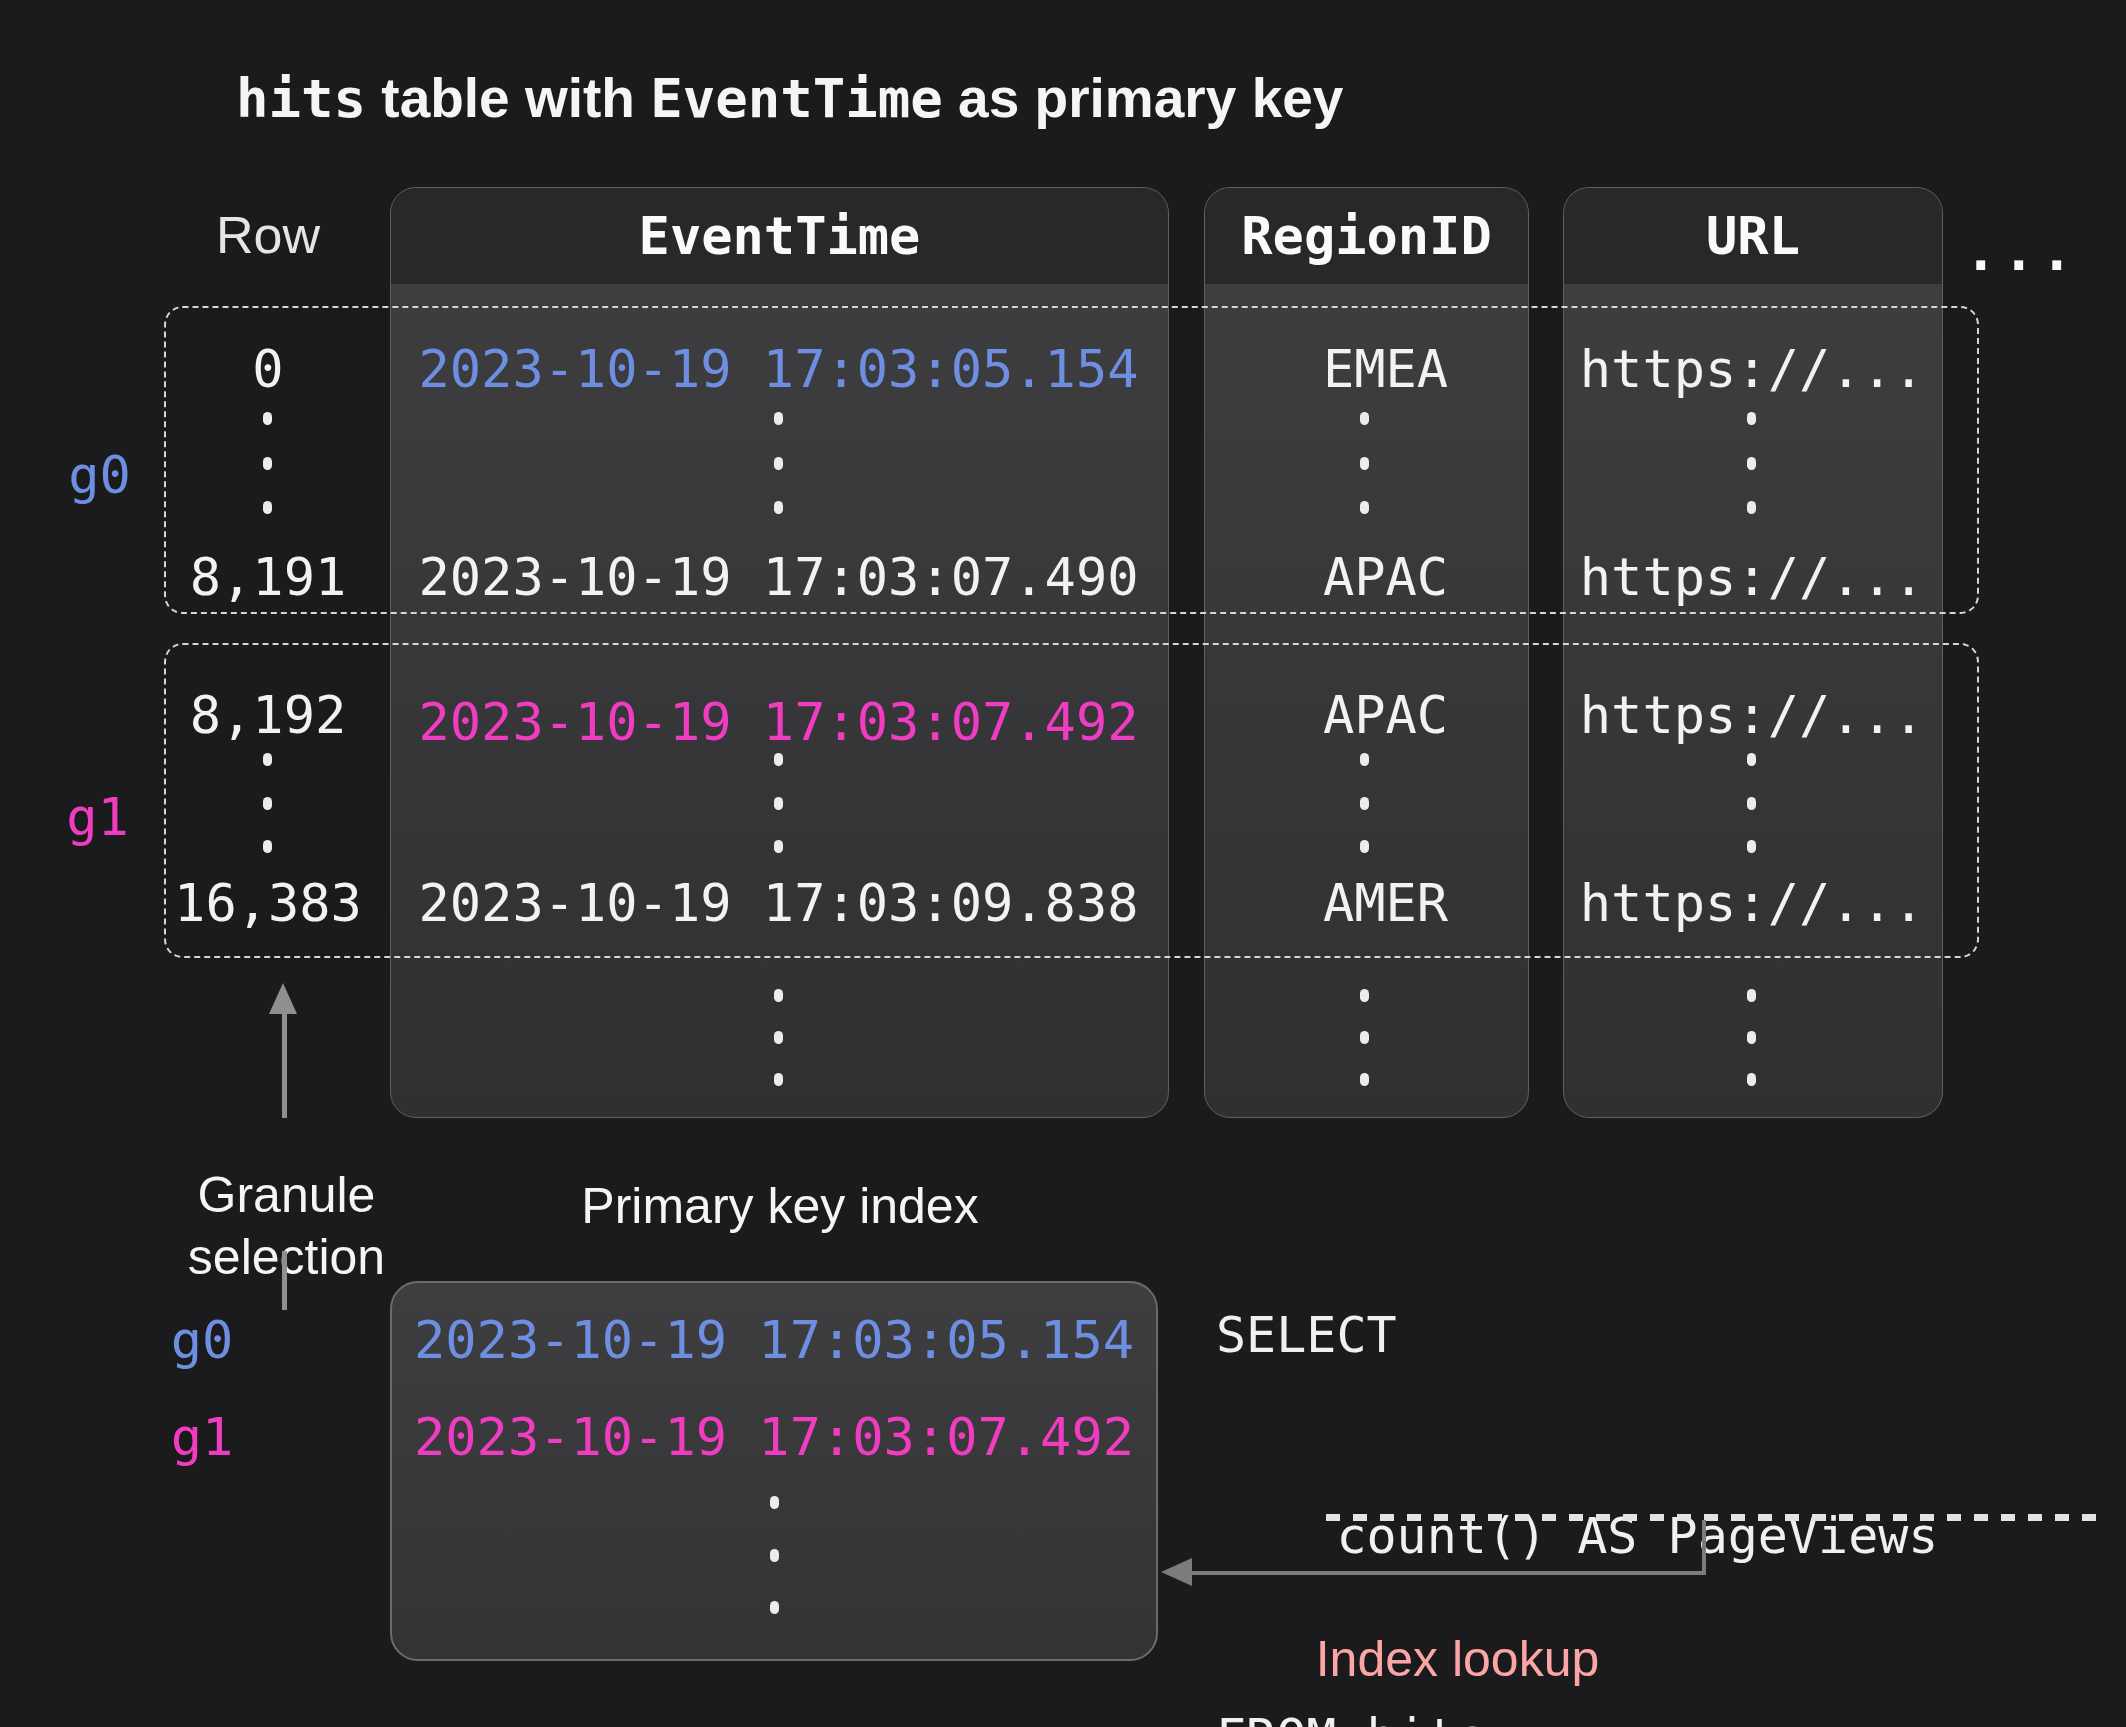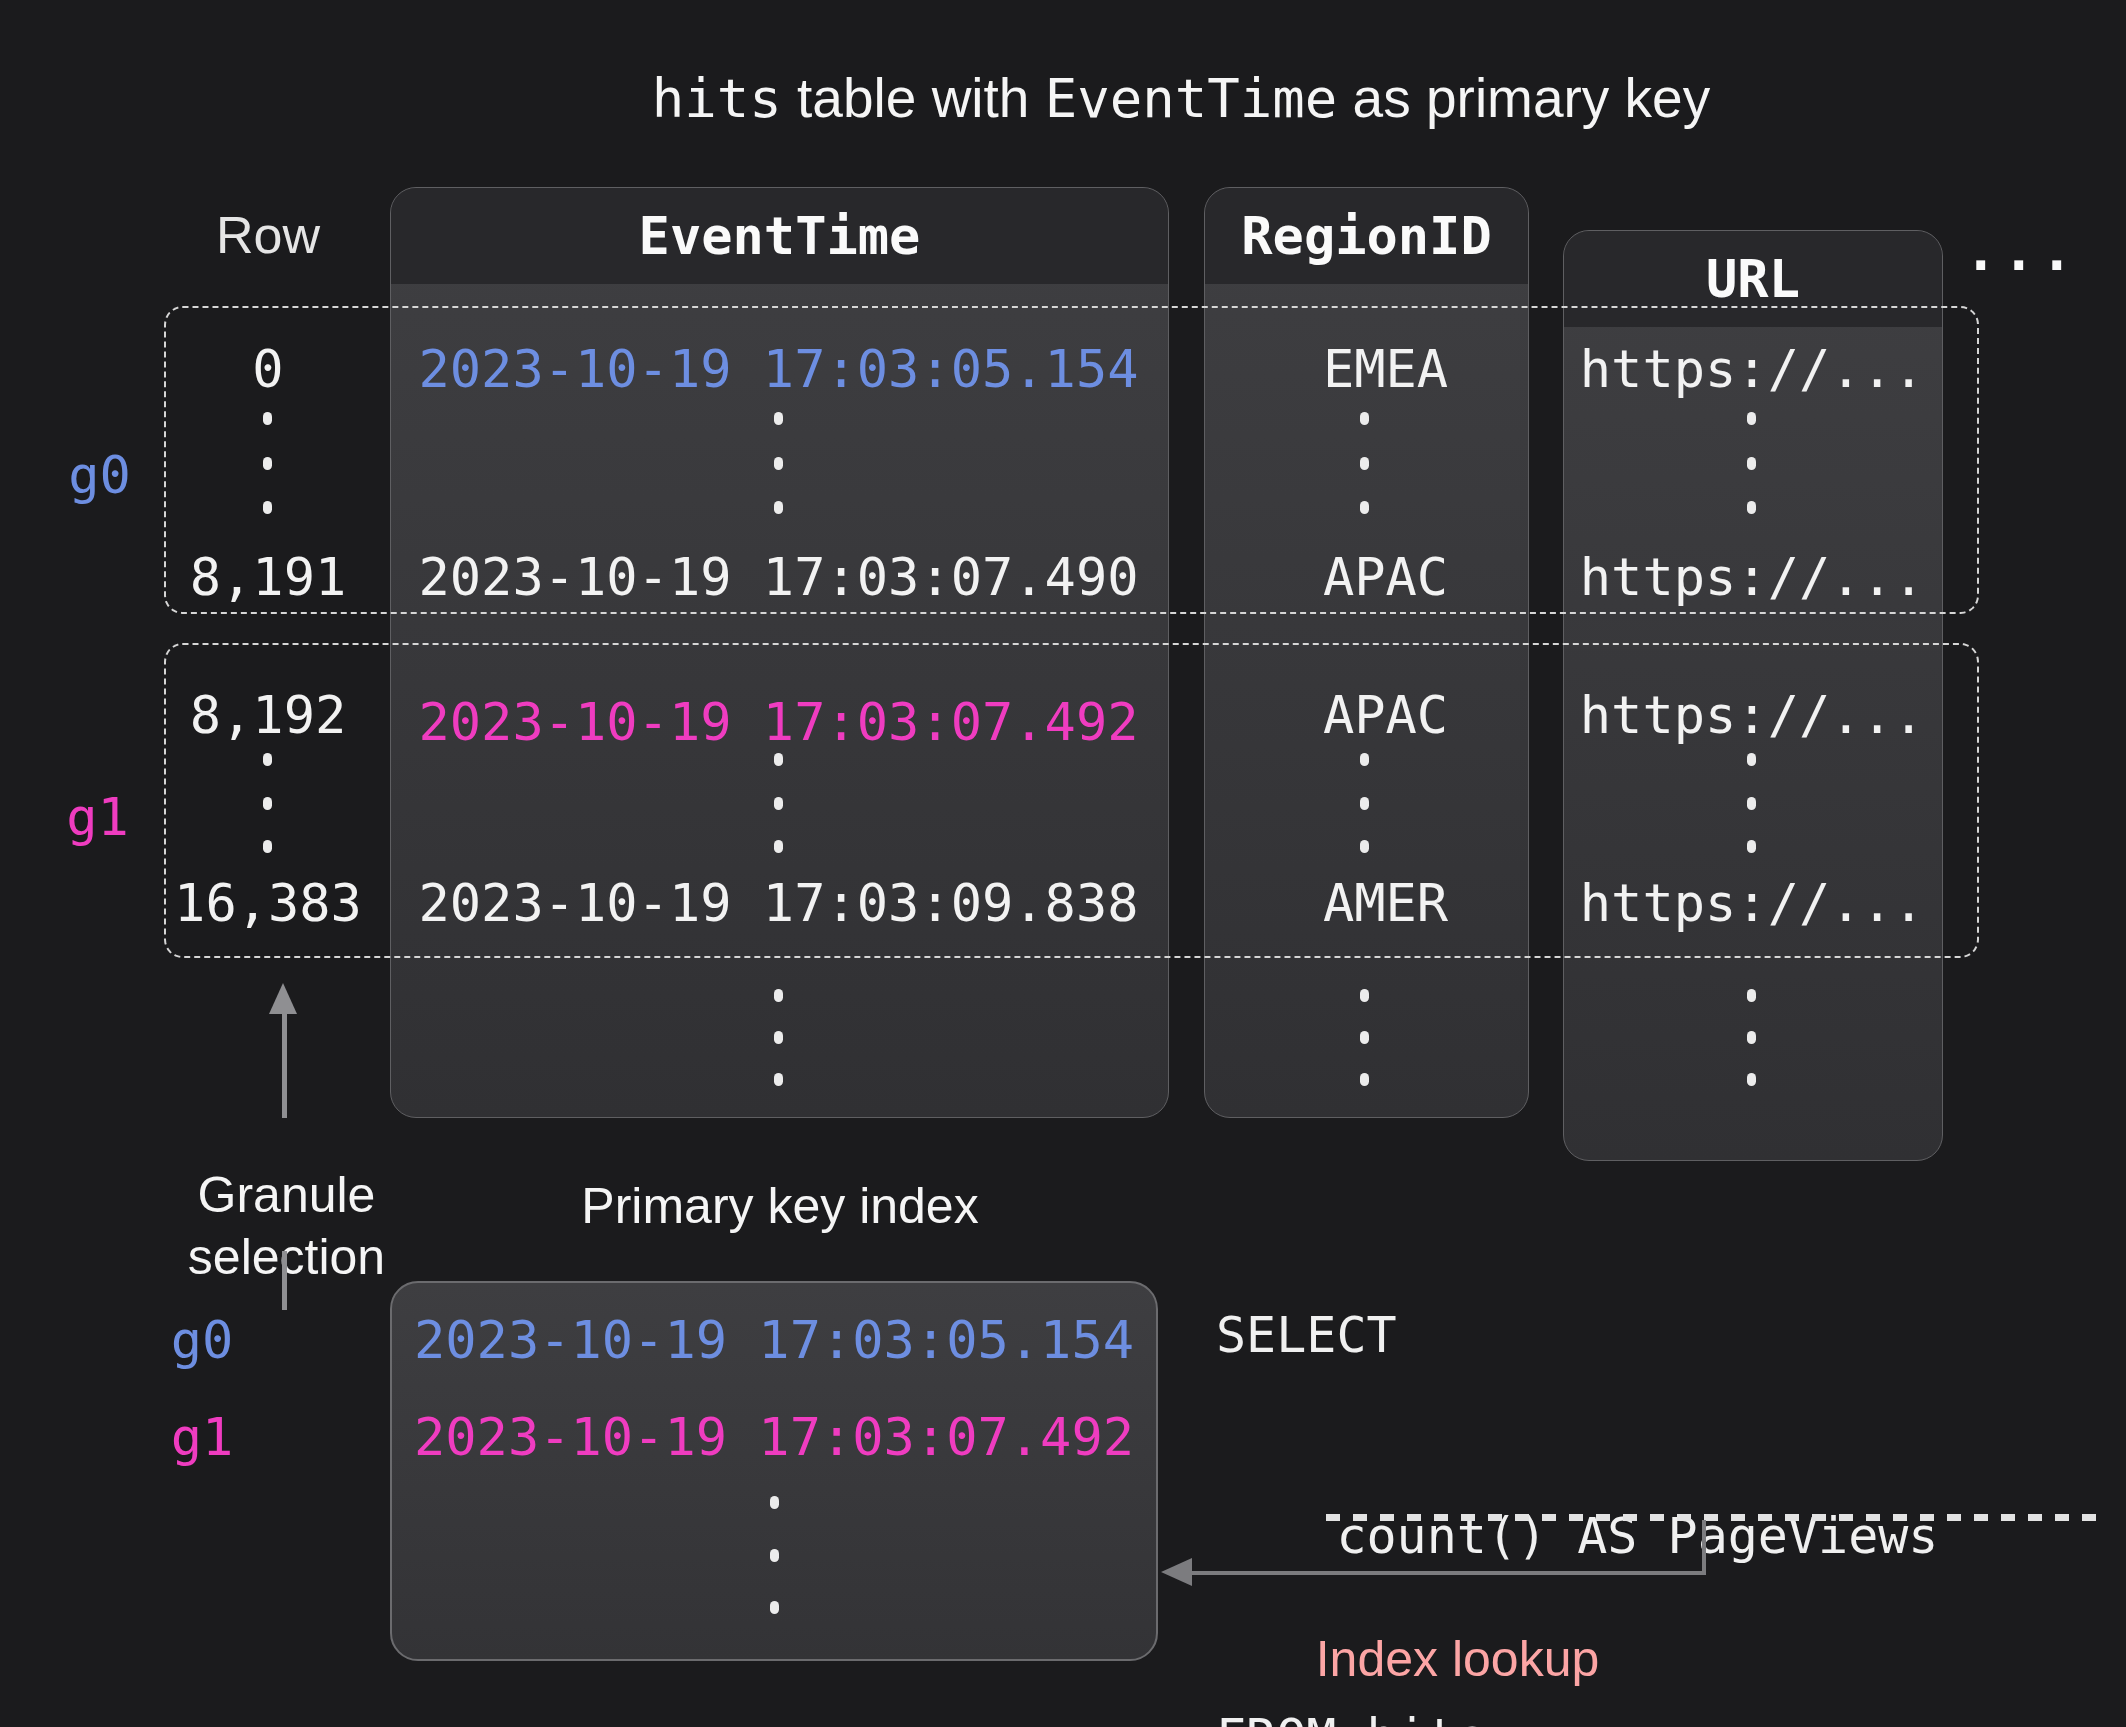--- a/index.html
+++ b/index.html
@@ -18,32 +18,32 @@
     --mono:"DejaVu Sans Mono","Liberation Mono",monospace;
     --sans:"Liberation Sans","DejaVu Sans",sans-serif;
   }
   html,body{margin:0;padding:0;background:var(--bg);}
   .stage{position:relative;width:2126px;height:1728px;background:var(--bg);overflow:hidden;
          font-family:var(--sans);color:var(--white);}
 
   .abs{position:absolute;}
 
   
-  .title{left:236px;top:66px;width:1890px;text-align:center;font-size:55px;line-height:65px;
-         white-space:pre;color:#f5f5f5;}
+  .title{left:236px;top:66px;width:1890px;text-align:left;font-size:55px;line-height:65px;
+         white-space:pre;color:#f5f5f5;font-weight:bold;}
   .title .code{font-family:var(--mono);font-size:54px;}
 
   
   .colbox{top:187px;height:929px;border:1.8px solid var(--box-border);border-radius:26px;
           background:linear-gradient(var(--body-grad-top),var(--body-grad-bot));overflow:hidden;}
   .colhead{height:96px;background:var(--head-bg);text-align:center;line-height:96px;
            font-family:var(--mono);font-weight:bold;font-size:52px;color:#fafafa;}
   .box-et{left:390px;width:777px;}
   .box-region{left:1204px;width:323px;}
-  .box-url{left:1563px;width:378px;margin-top:43px;}
+  .box-url{left:1563px;width:378px;}
 
   .rowhead{left:148px;width:240px;top:187px;line-height:96px;text-align:center;
            font-size:52px;color:#e5e5e5;}
 
   .more-cols{left:1957px;top:220px;width:129px;text-align:center;font-family:var(--mono);
              font-weight:bold;font-size:54px;letter-spacing:5.5px;color:#fafafa;}
 
   
   .trow{left:0;width:2126px;height:74px;}
   .cell{position:absolute;text-align:center;line-height:74px;font-family:var(--mono);

